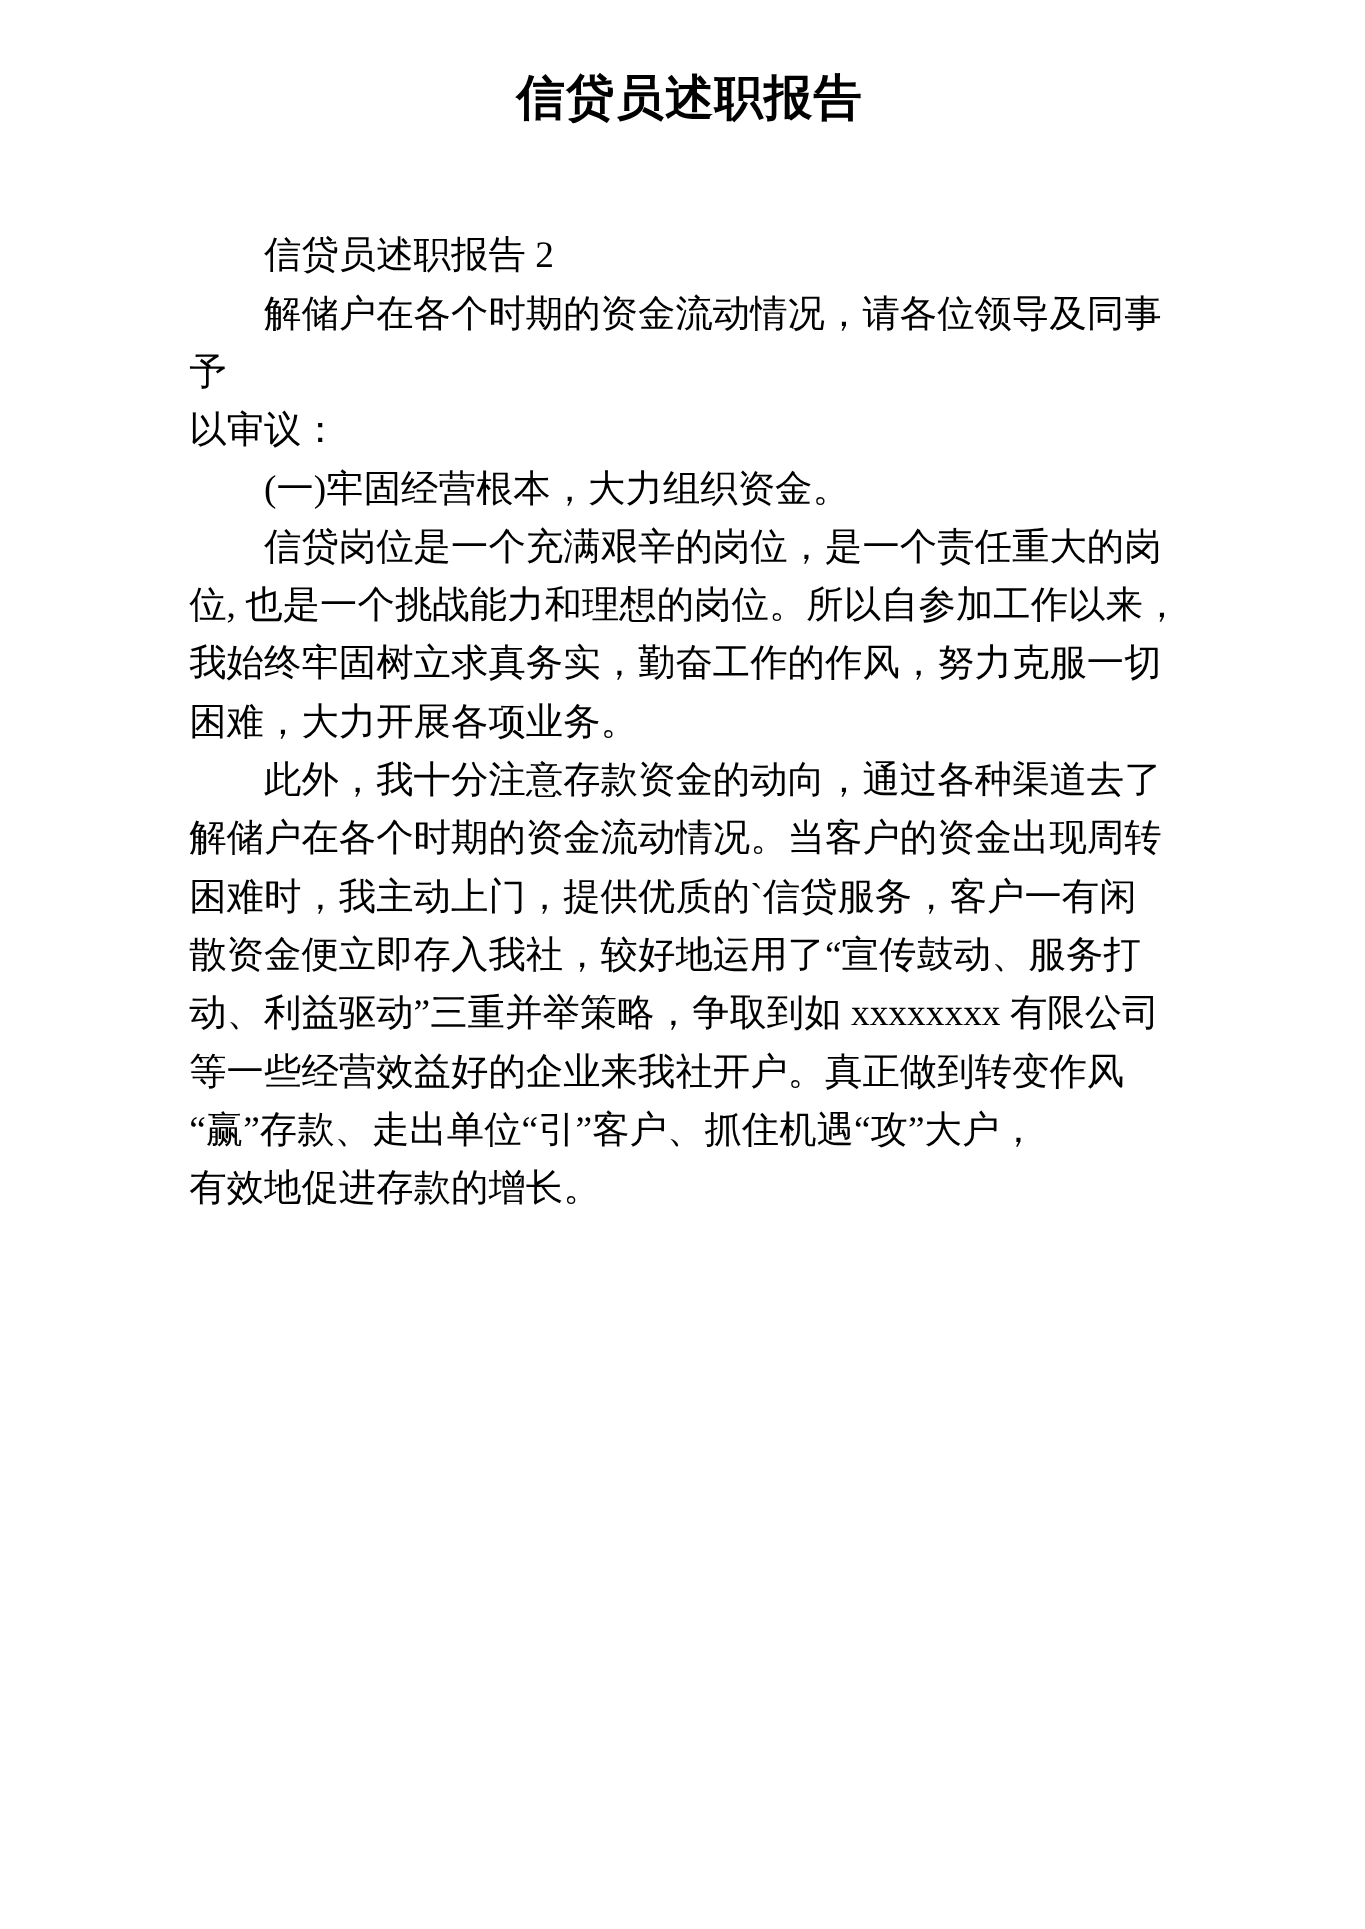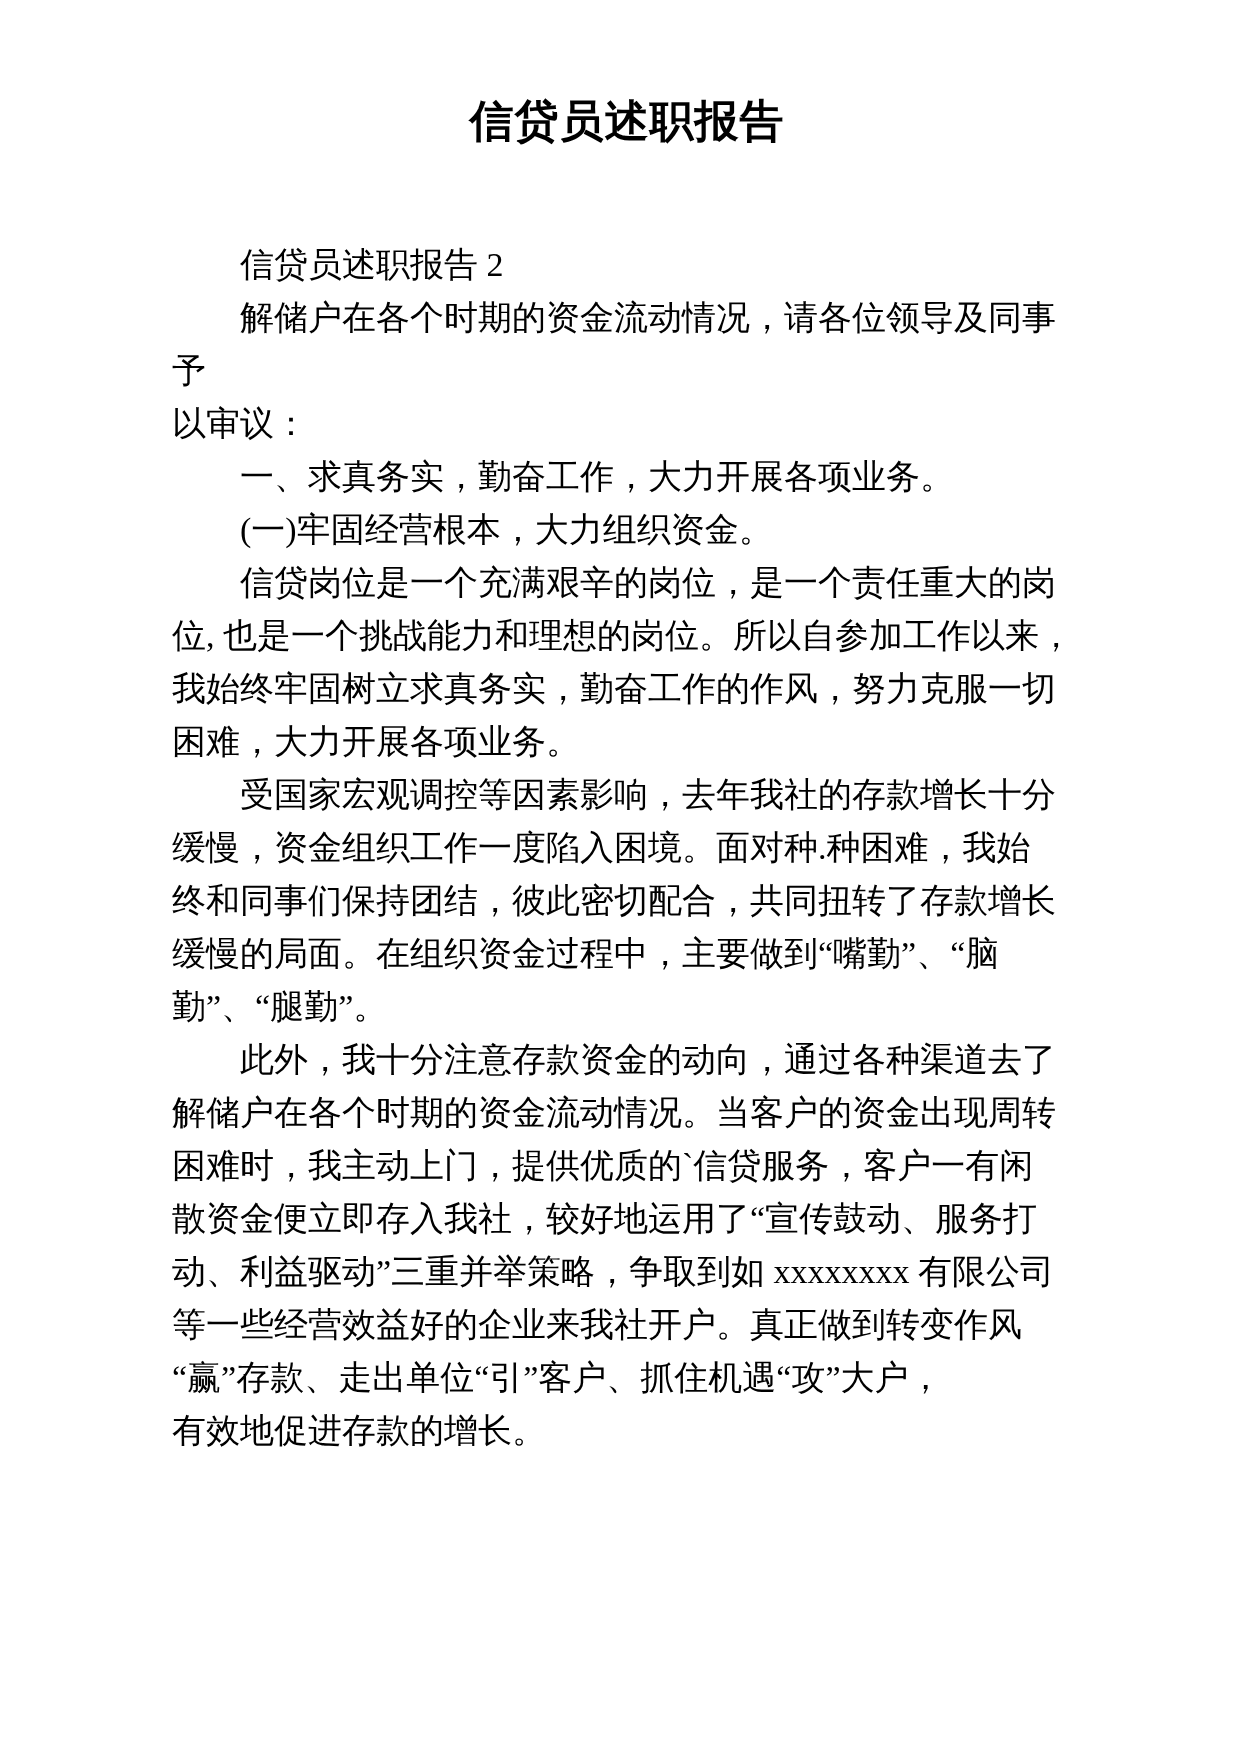--- a/index.html
+++ b/index.html
@@ -9,21 +9,21 @@
   }
   .page {
     position: relative;
     width: 1241px;
     height: 1754px;
     margin: 0 auto;
     background: #ffffff;
     color: #000000;
     font-family: "Liberation Serif", "DejaVu Serif", serif;
     box-sizing: border-box;
-    padding: 94px 159px 0 172px;
+    padding: 62px 159px 0 172px;
     overflow: hidden;
   }
   .doc-title {
     margin: 0;
     text-align: center;
     font-size: 44px;
     font-weight: bold;
     line-height: 56px;
     letter-spacing: 1px;
   }
@@ -43,31 +43,25 @@
 </head>
 <body>
 
 <div class="page">
   <h1 class="doc-title">信贷员述职报告</h1>
 
   <div class="doc-body">
     <p class="para">信贷员述职报告 2</p>
     <p class="para">解储户在各个时期的资金流动情况，请各位领导及同事予
 以审议：</p>
-    <p class="para">一、求真务实，勤奋工作，大力开展各项业务。</p>
     <p class="para">(一)牢固经营根本，大力组织资金。</p>
     <p class="para">信贷岗位是一个充满艰辛的岗位，是一个责任重大的岗
 位, 也是一个挑战能力和理想的岗位。所以自参加工作以来，
 我始终牢固树立求真务实，勤奋工作的作风，努力克服一切
 困难，大力开展各项业务。</p>
-    <p class="para">受国家宏观调控等因素影响，去年我社的存款增长十分
-缓慢，资金组织工作一度陷入困境。面对种.种困难，我始
-终和同事们保持团结，彼此密切配合，共同扭转了存款增长
-缓慢的局面。在组织资金过程中，主要做到“嘴勤”、“脑
-勤”、“腿勤”。</p>
     <p class="para">此外，我十分注意存款资金的动向，通过各种渠道去了
 解储户在各个时期的资金流动情况。当客户的资金出现周转
 困难时，我主动上门，提供优质的`信贷服务，客户一有闲
 散资金便立即存入我社，较好地运用了“宣传鼓动、服务打
 动、利益驱动”三重并举策略，争取到如 xxxxxxxx 有限公司
 等一些经营效益好的企业来我社开户。真正做到转变作风
 “赢”存款、走出单位“引”客户、抓住机遇“攻”大户，
 有效地促进存款的增长。</p>
   </div>
 </div>

